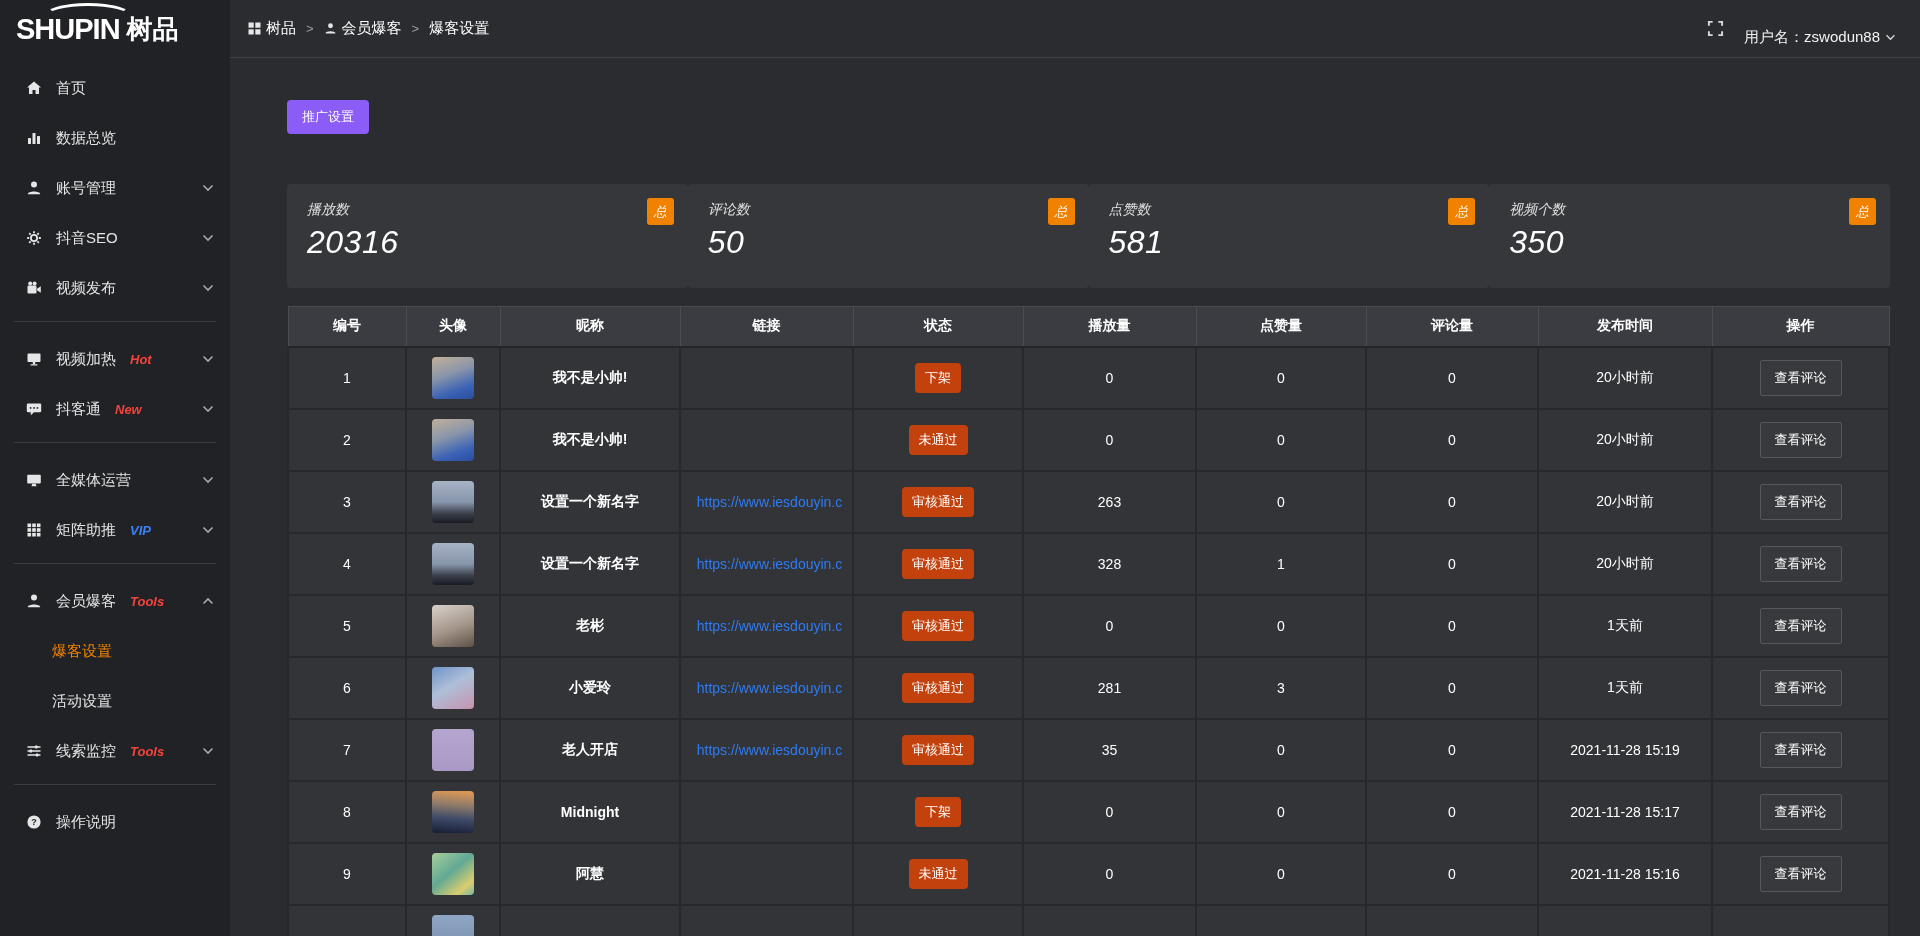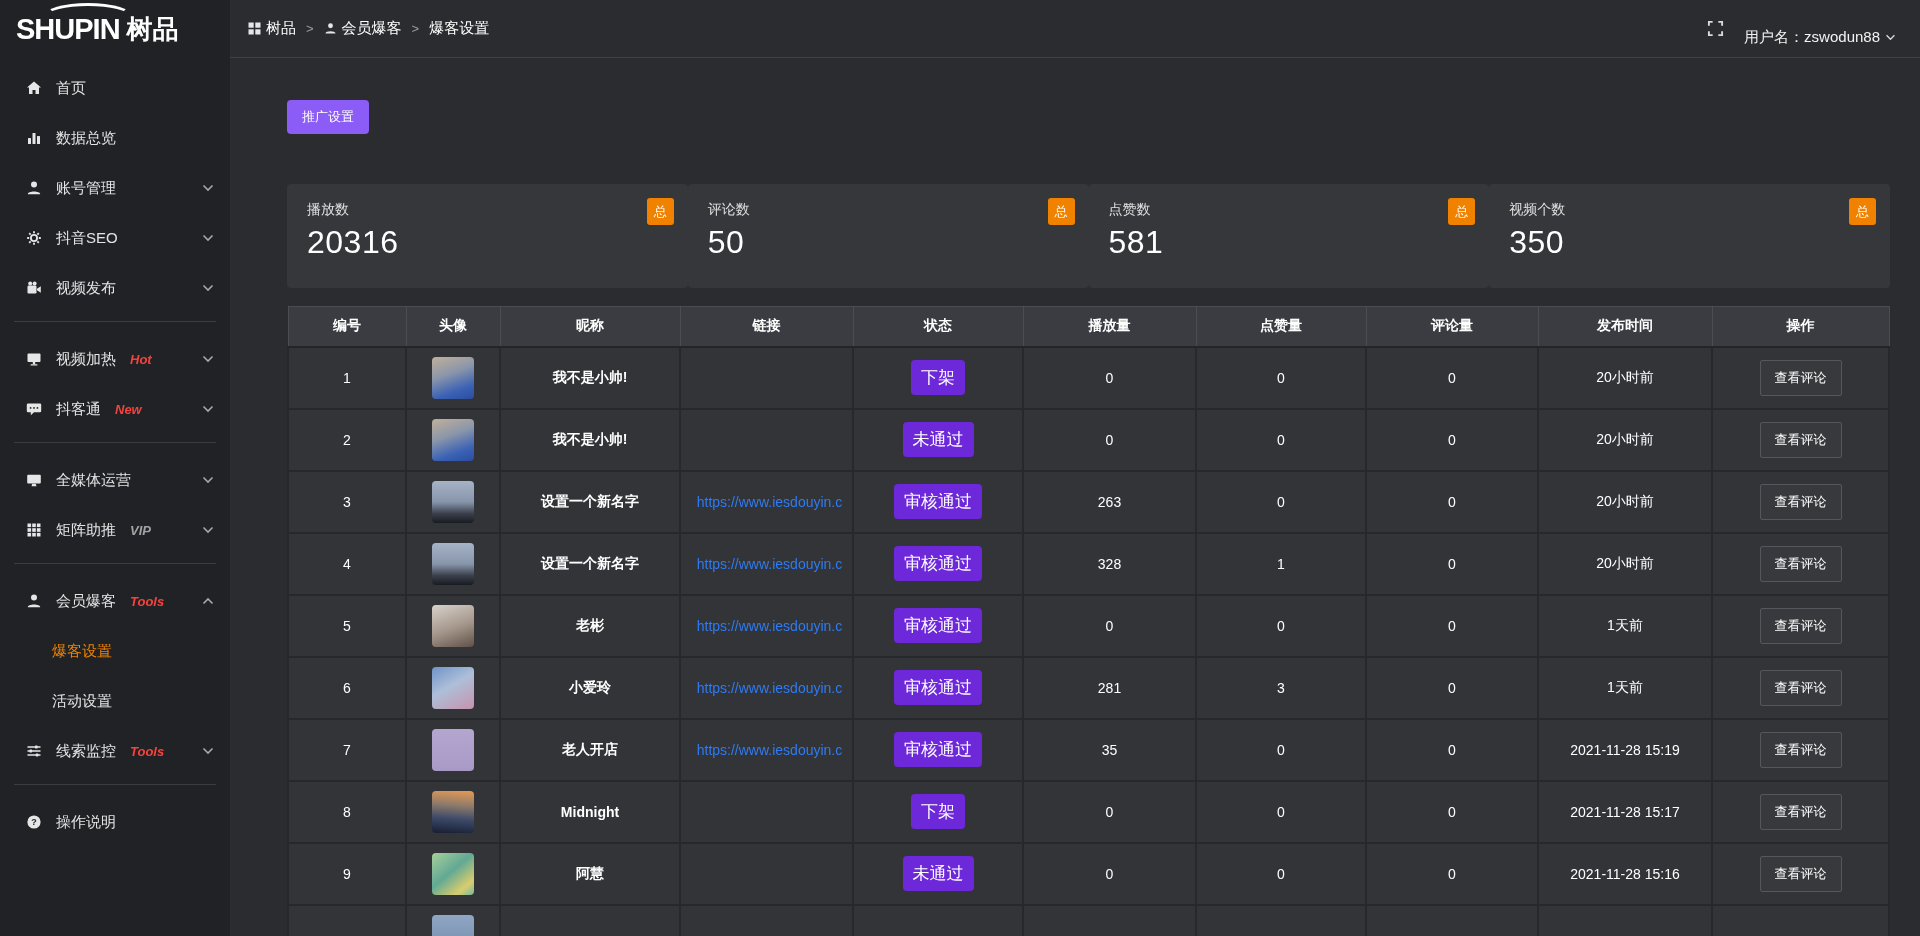--- a/index.html
+++ b/index.html
@@ -21,21 +21,21 @@
   .nav { padding-top: 5px; }
   .nav-item { display: flex; align-items: center; height: 50px; padding: 0 16px 0 26px;
               font-size: 15px; color: #e4e4e4; cursor: pointer; }
   .nav-item .nicon { width: 18px; height: 16px; margin-right: 12px; display: inline-flex; }
   .nav-item .nicon svg { width: 16px; height: 16px; }
   .nav-sub { display: flex; align-items: center; height: 50px; padding-left: 52px;
              font-size: 15px; color: #e4e4e4; cursor: pointer; }
   .nav-sub.active { color: #f08200; }
   .tag { font-size: 13px; font-style: italic; font-weight: bold; margin-left: 14px; }
   .tag-red { color: #f4433c; }
-  .tag-gold { color: #a3a3a3; text-align: right; }
+  .tag-gold { color: #3b82f6; text-align: right; }
   .chev { margin-left: auto; display: inline-flex; }
   .chev.up svg { transform: rotate(180deg); }
   .nav-divider { height: 1px; background: #3b3d41; margin: 8px 14px 12px 14px; }
 
   
   .main { flex: 1; display: flex; flex-direction: column; height: 936px; }
   .topbar { height: 58px; min-height: 58px; border-bottom: 1px solid #3f4145;
             display: flex; align-items: center; padding: 0 26px 0 18px; }
   .crumb { display: flex; align-items: center; font-size: 15px; color: #fff; }
   .crumb .cicon { display: inline-flex; margin-right: 5px; }
@@ -43,41 +43,41 @@
   .topbar-right { margin-left: auto; display: flex; align-items: center; }
   .fs-icon { display: inline-flex; margin-right: 20px; cursor: pointer; }
   .username { font-size: 15px; color: #f2f2f2; display: flex; align-items: center; cursor: pointer; margin-top: 18px; }
   .username .chev-sm { margin-left: 5px; display: inline-flex; }
 
   
   .content { padding: 42px 32px 0 57px; }
   .promo-btn { display: inline-block; background: #8b5cf6; color: #fff; border: none;
                font-size: 13px; padding: 8px 15px; border-radius: 4px; cursor: pointer;
                font-family: inherit; }
-  .stats { display: flex; margin-top: 50px; }
+  .stats { display: flex; margin-top: 50px; font-style: italic; }
   .stat-card { flex: 1; height: 104px; background: #35373b; border-radius: 4px;
                position: relative; padding: 17px 20px; }
   .stat-label { font-size: 14px; color: #e0e0e0; }
   .stat-value { font-size: 32px; color: #fff; margin-top: 5px; letter-spacing: 0.5px; }
   .stat-badge { position: absolute; top: 14px; right: 14px; width: 27px; height: 27px;
                 line-height: 27px; text-align: center; background: #f08200; color: #fff;
                 font-size: 13px; border-radius: 3px; }
 
   
   .grid-table { width: 100%; margin-top: 18px; border-collapse: collapse; table-layout: fixed; }
   .grid-table th { background: #3a3c41; height: 40px; font-size: 14px; font-weight: bold;
                    color: #fff; border: 1px solid #4b4d52; border-bottom: 2px solid #242529; }
   .grid-table td { background: #323438; height: 62px; font-size: 14px; color: #fff;
                    text-align: center; border-right: 2px solid #27282c;
                    border-bottom: 2px solid #27282c; border-left: 2px solid #27282c; }
   .c-nick { font-weight: bold; }
   .avatar { display: inline-block; width: 42px; height: 42px; border-radius: 4px; vertical-align: middle; }
   .c-link-td { text-align: left; padding-left: 6px; overflow: hidden; }
   .link { color: #2e7bf3; text-decoration: none; white-space: nowrap; font-size: 14px; cursor: pointer; }
-  .badge { display: inline-block; background: #6d28d9; color: #fff; font-size: 17px;
+  .badge { display: inline-block; background: #c2410c; color: #fff; font-size: 13px;
            padding: 6px 10px; border-radius: 4px; white-space: nowrap; }
   .action-btn { background: #37393d; border: 1px solid #55575c; border-radius: 2px;
                 color: #fff; font-size: 13px; padding: 8px 14px; cursor: pointer;
                 font-family: inherit; white-space: nowrap; }
 </style>
 </head>
 <body>
 
 <div class="app">
 

